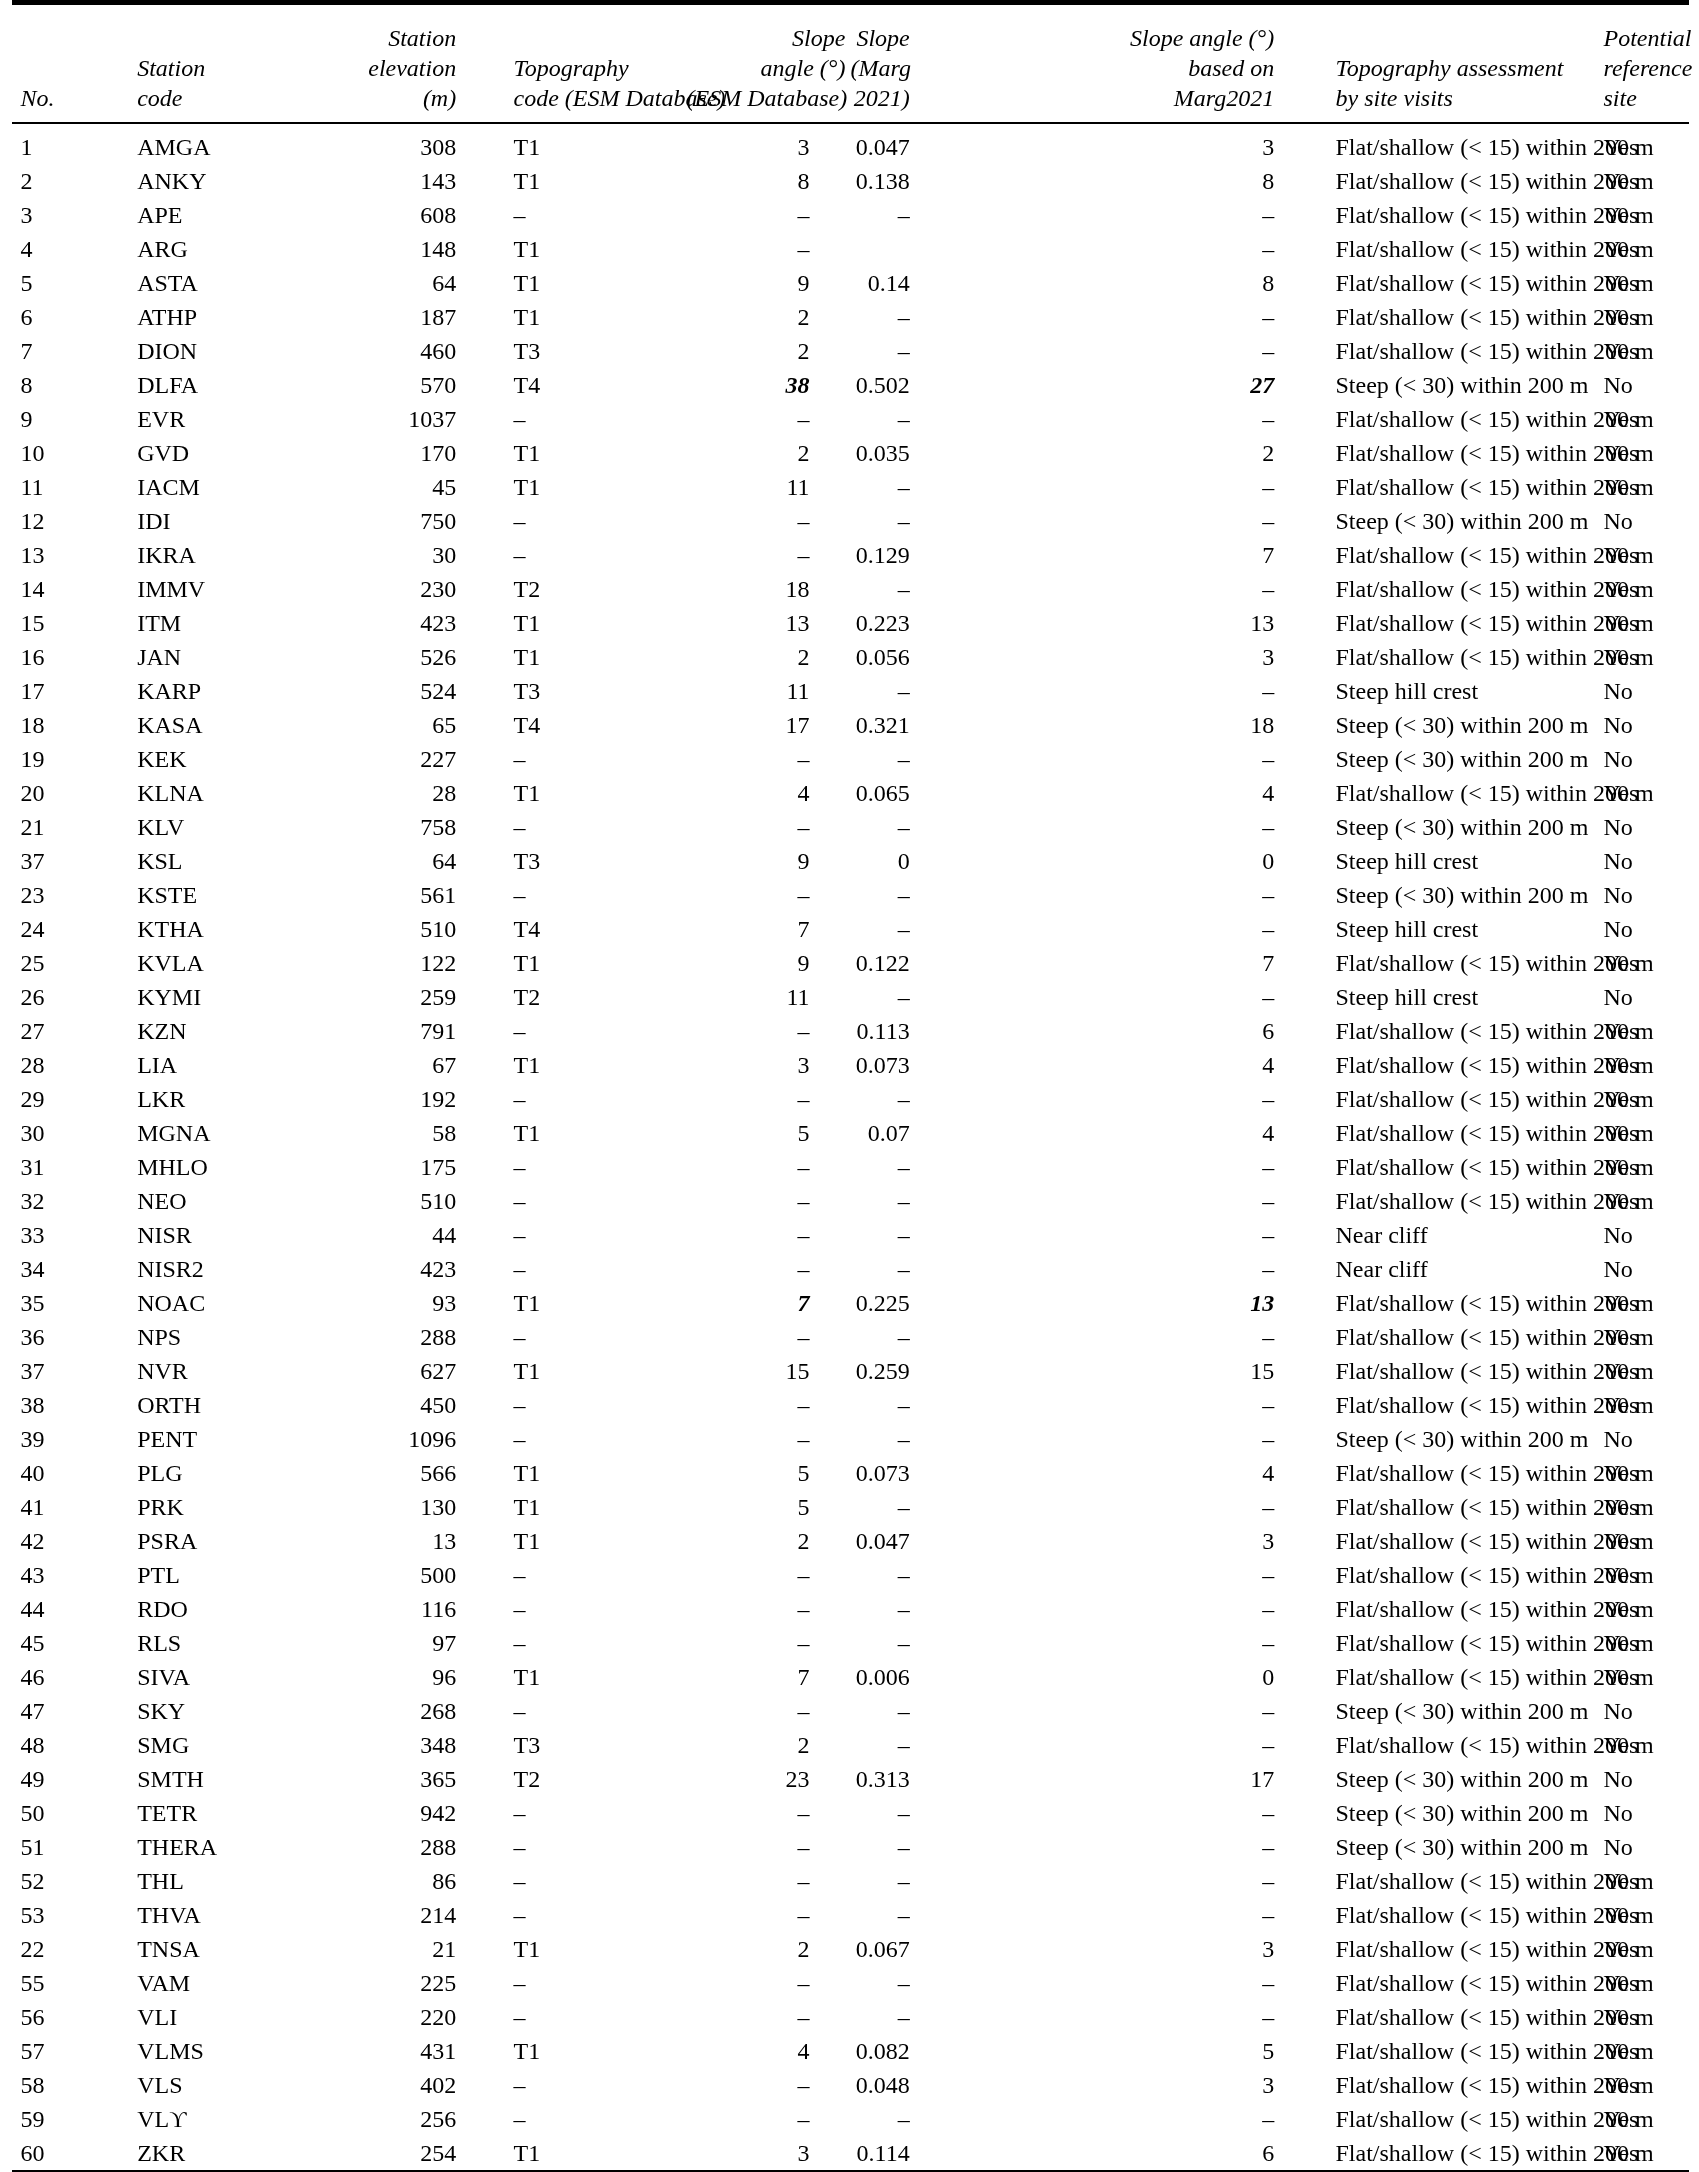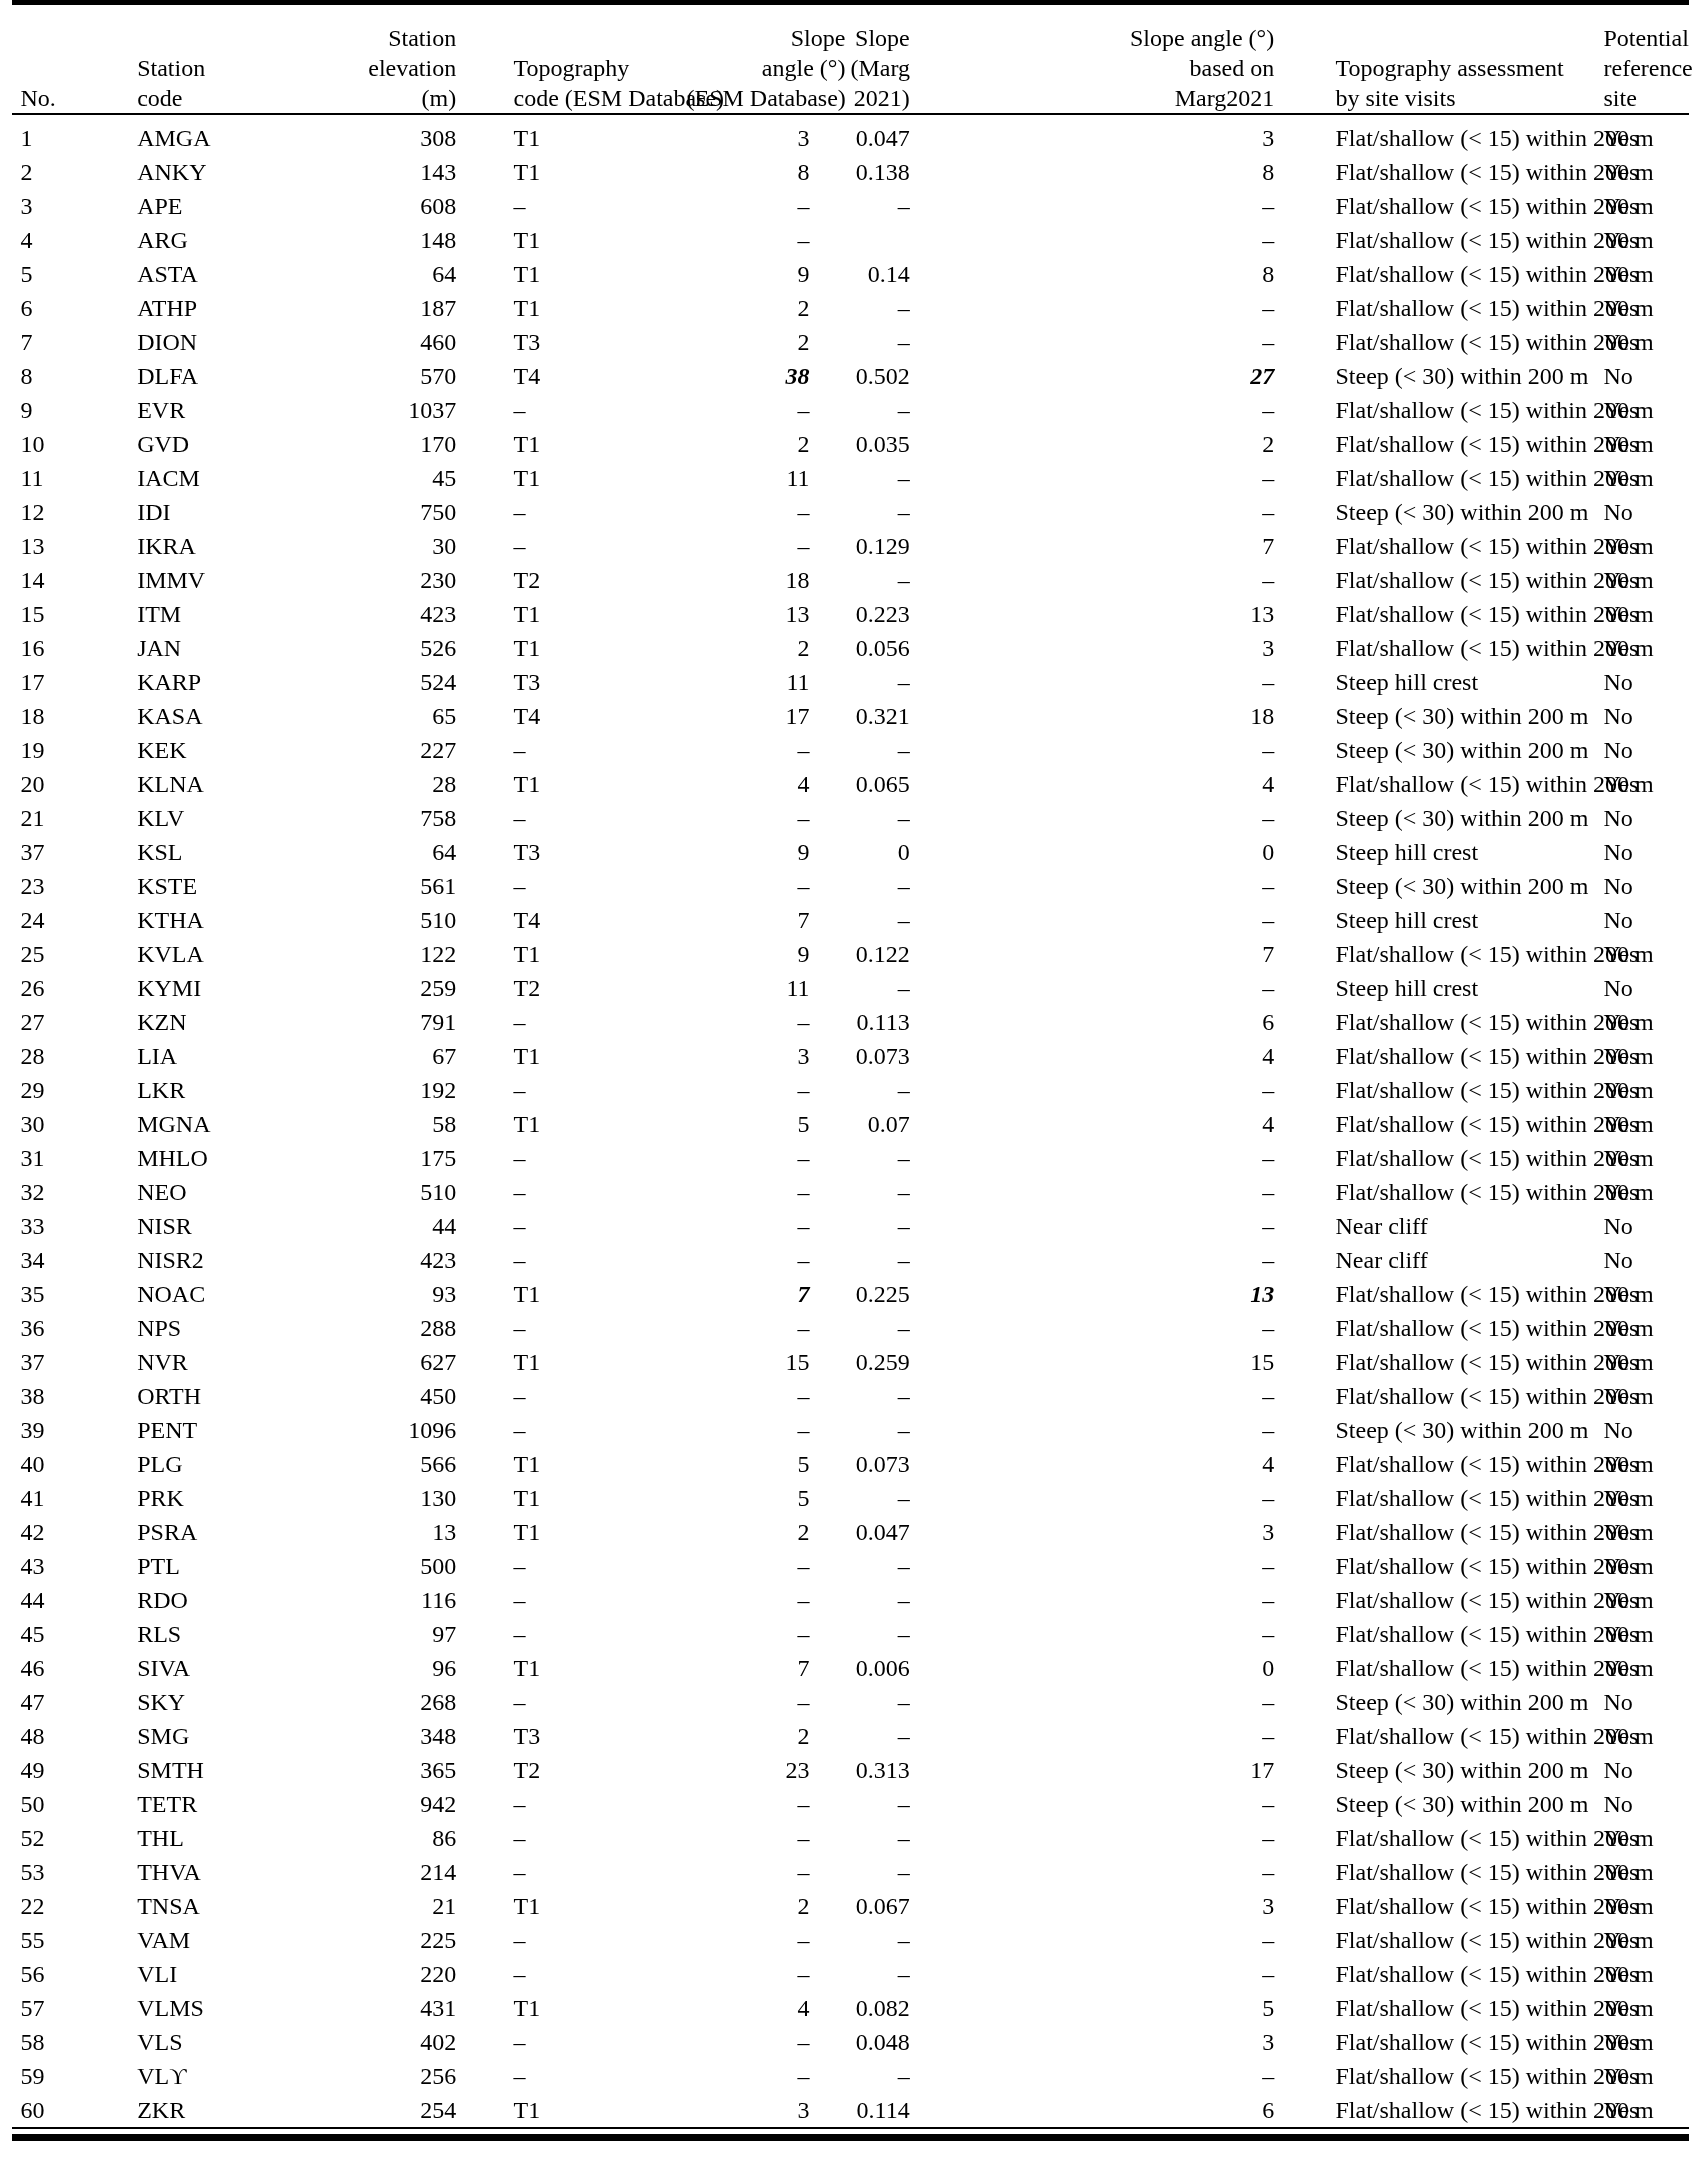--- a/index.html
+++ b/index.html
@@ -27,25 +27,26 @@
   col.c5 { width: 66px;  }
   col.c6 { width: 362px; }
   col.c7 { width: 321px; }
   col.c8 { width: 90px; }
 
   thead th {
     font-weight: normal;
     vertical-align: bottom;
     text-align: left;
     padding-top: 18px;
-    padding-bottom: 0;
+    padding-bottom: 9px;
     line-height: 30px;
     border-bottom: 2.5px solid #000;
     white-space: nowrap;
     overflow: visible;
+    font-style: italic;
   }
   tbody td {
     height: 34px;
     line-height: 34px;
     padding-top: 0;
     padding-bottom: 0;
     white-space: nowrap;
     overflow: visible;
   }
   tbody tr:first-child td { padding-top: 5.8px; }
@@ -643,20 +644,31 @@
           <td class="c1">TETR</td>
           <td class="c2">942</td>
           <td class="c3">–</td>
           <td class="c4">–</td>
           <td class="c5">–</td>
           <td class="c6">–</td>
           <td class="c7">Steep (&lt; 30) within 200 m</td>
           <td class="c8">No</td>
         </tr>
         <tr>
+          <td class="c0">51</td>
+          <td class="c1">THERA</td>
+          <td class="c2">288</td>
+          <td class="c3">–</td>
+          <td class="c4">–</td>
+          <td class="c5">–</td>
+          <td class="c6">–</td>
+          <td class="c7">Steep (&lt; 30) within 200 m</td>
+          <td class="c8">No</td>
+        </tr>
+        <tr>
           <td class="c0">52</td>
           <td class="c1">THL</td>
           <td class="c2">86</td>
           <td class="c3">–</td>
           <td class="c4">–</td>
           <td class="c5">–</td>
           <td class="c6">–</td>
           <td class="c7">Flat/shallow (&lt; 15) within 200 m</td>
           <td class="c8">Yes</td>
         </tr>

